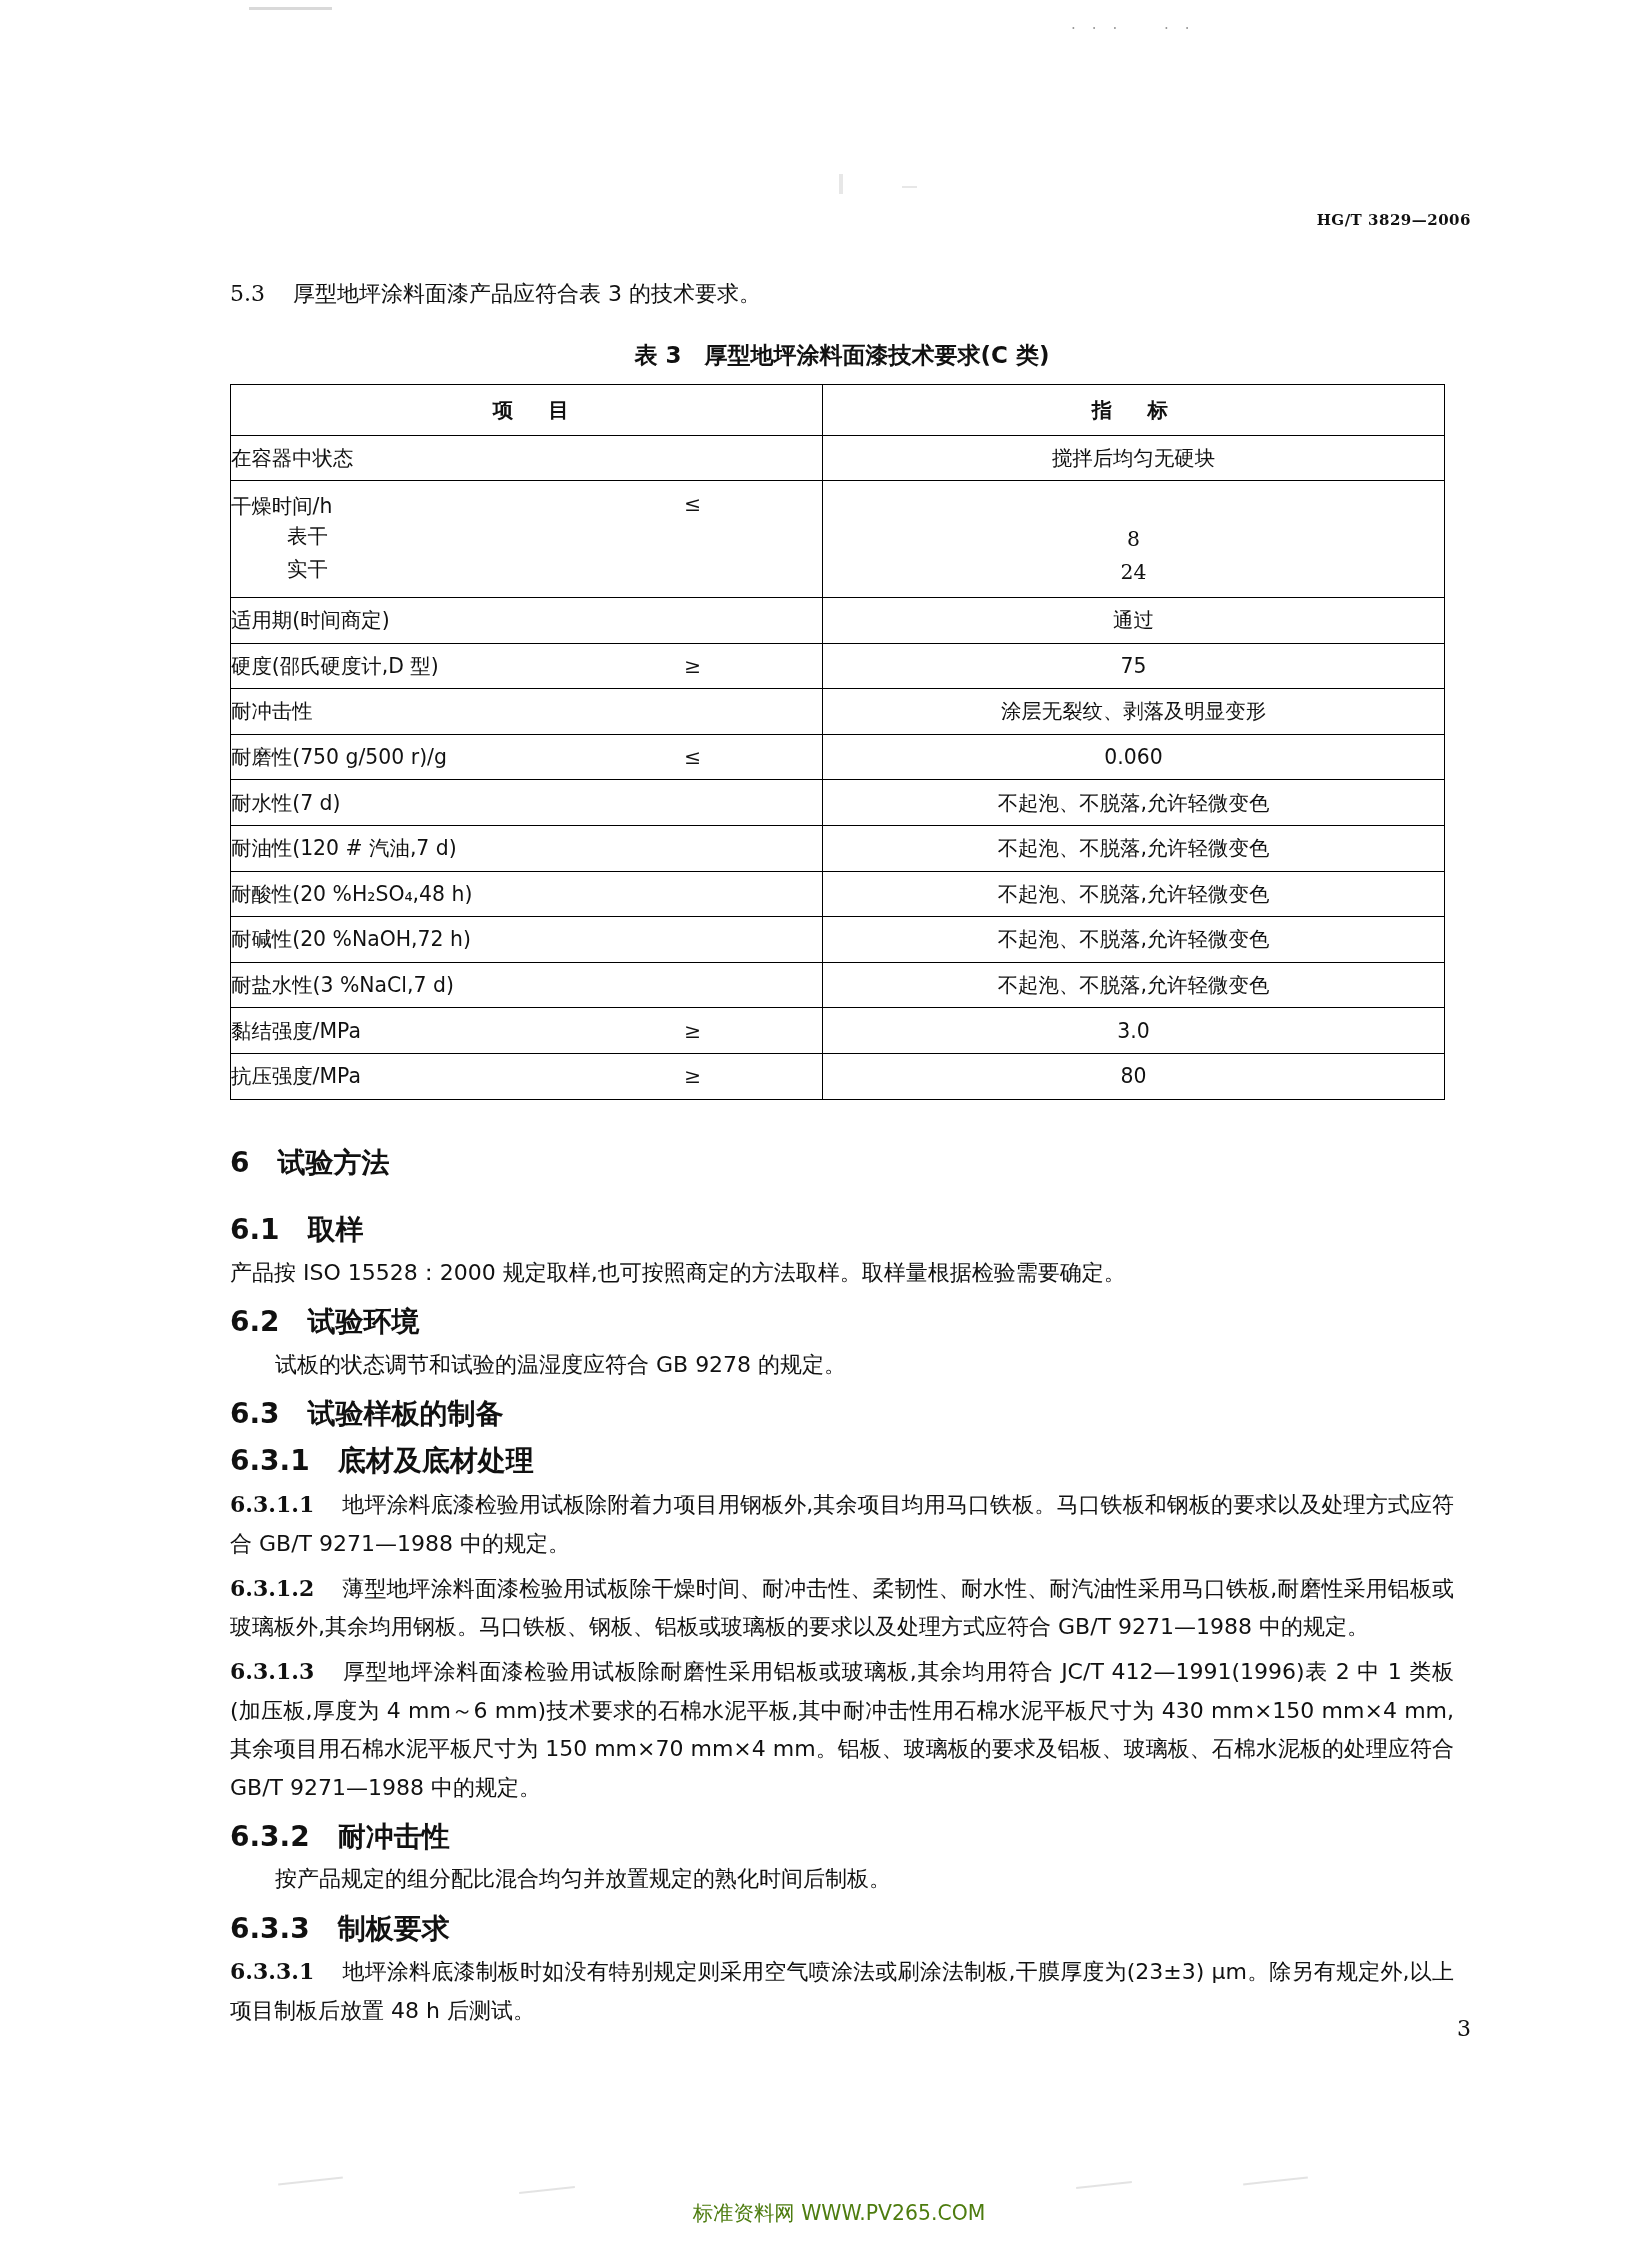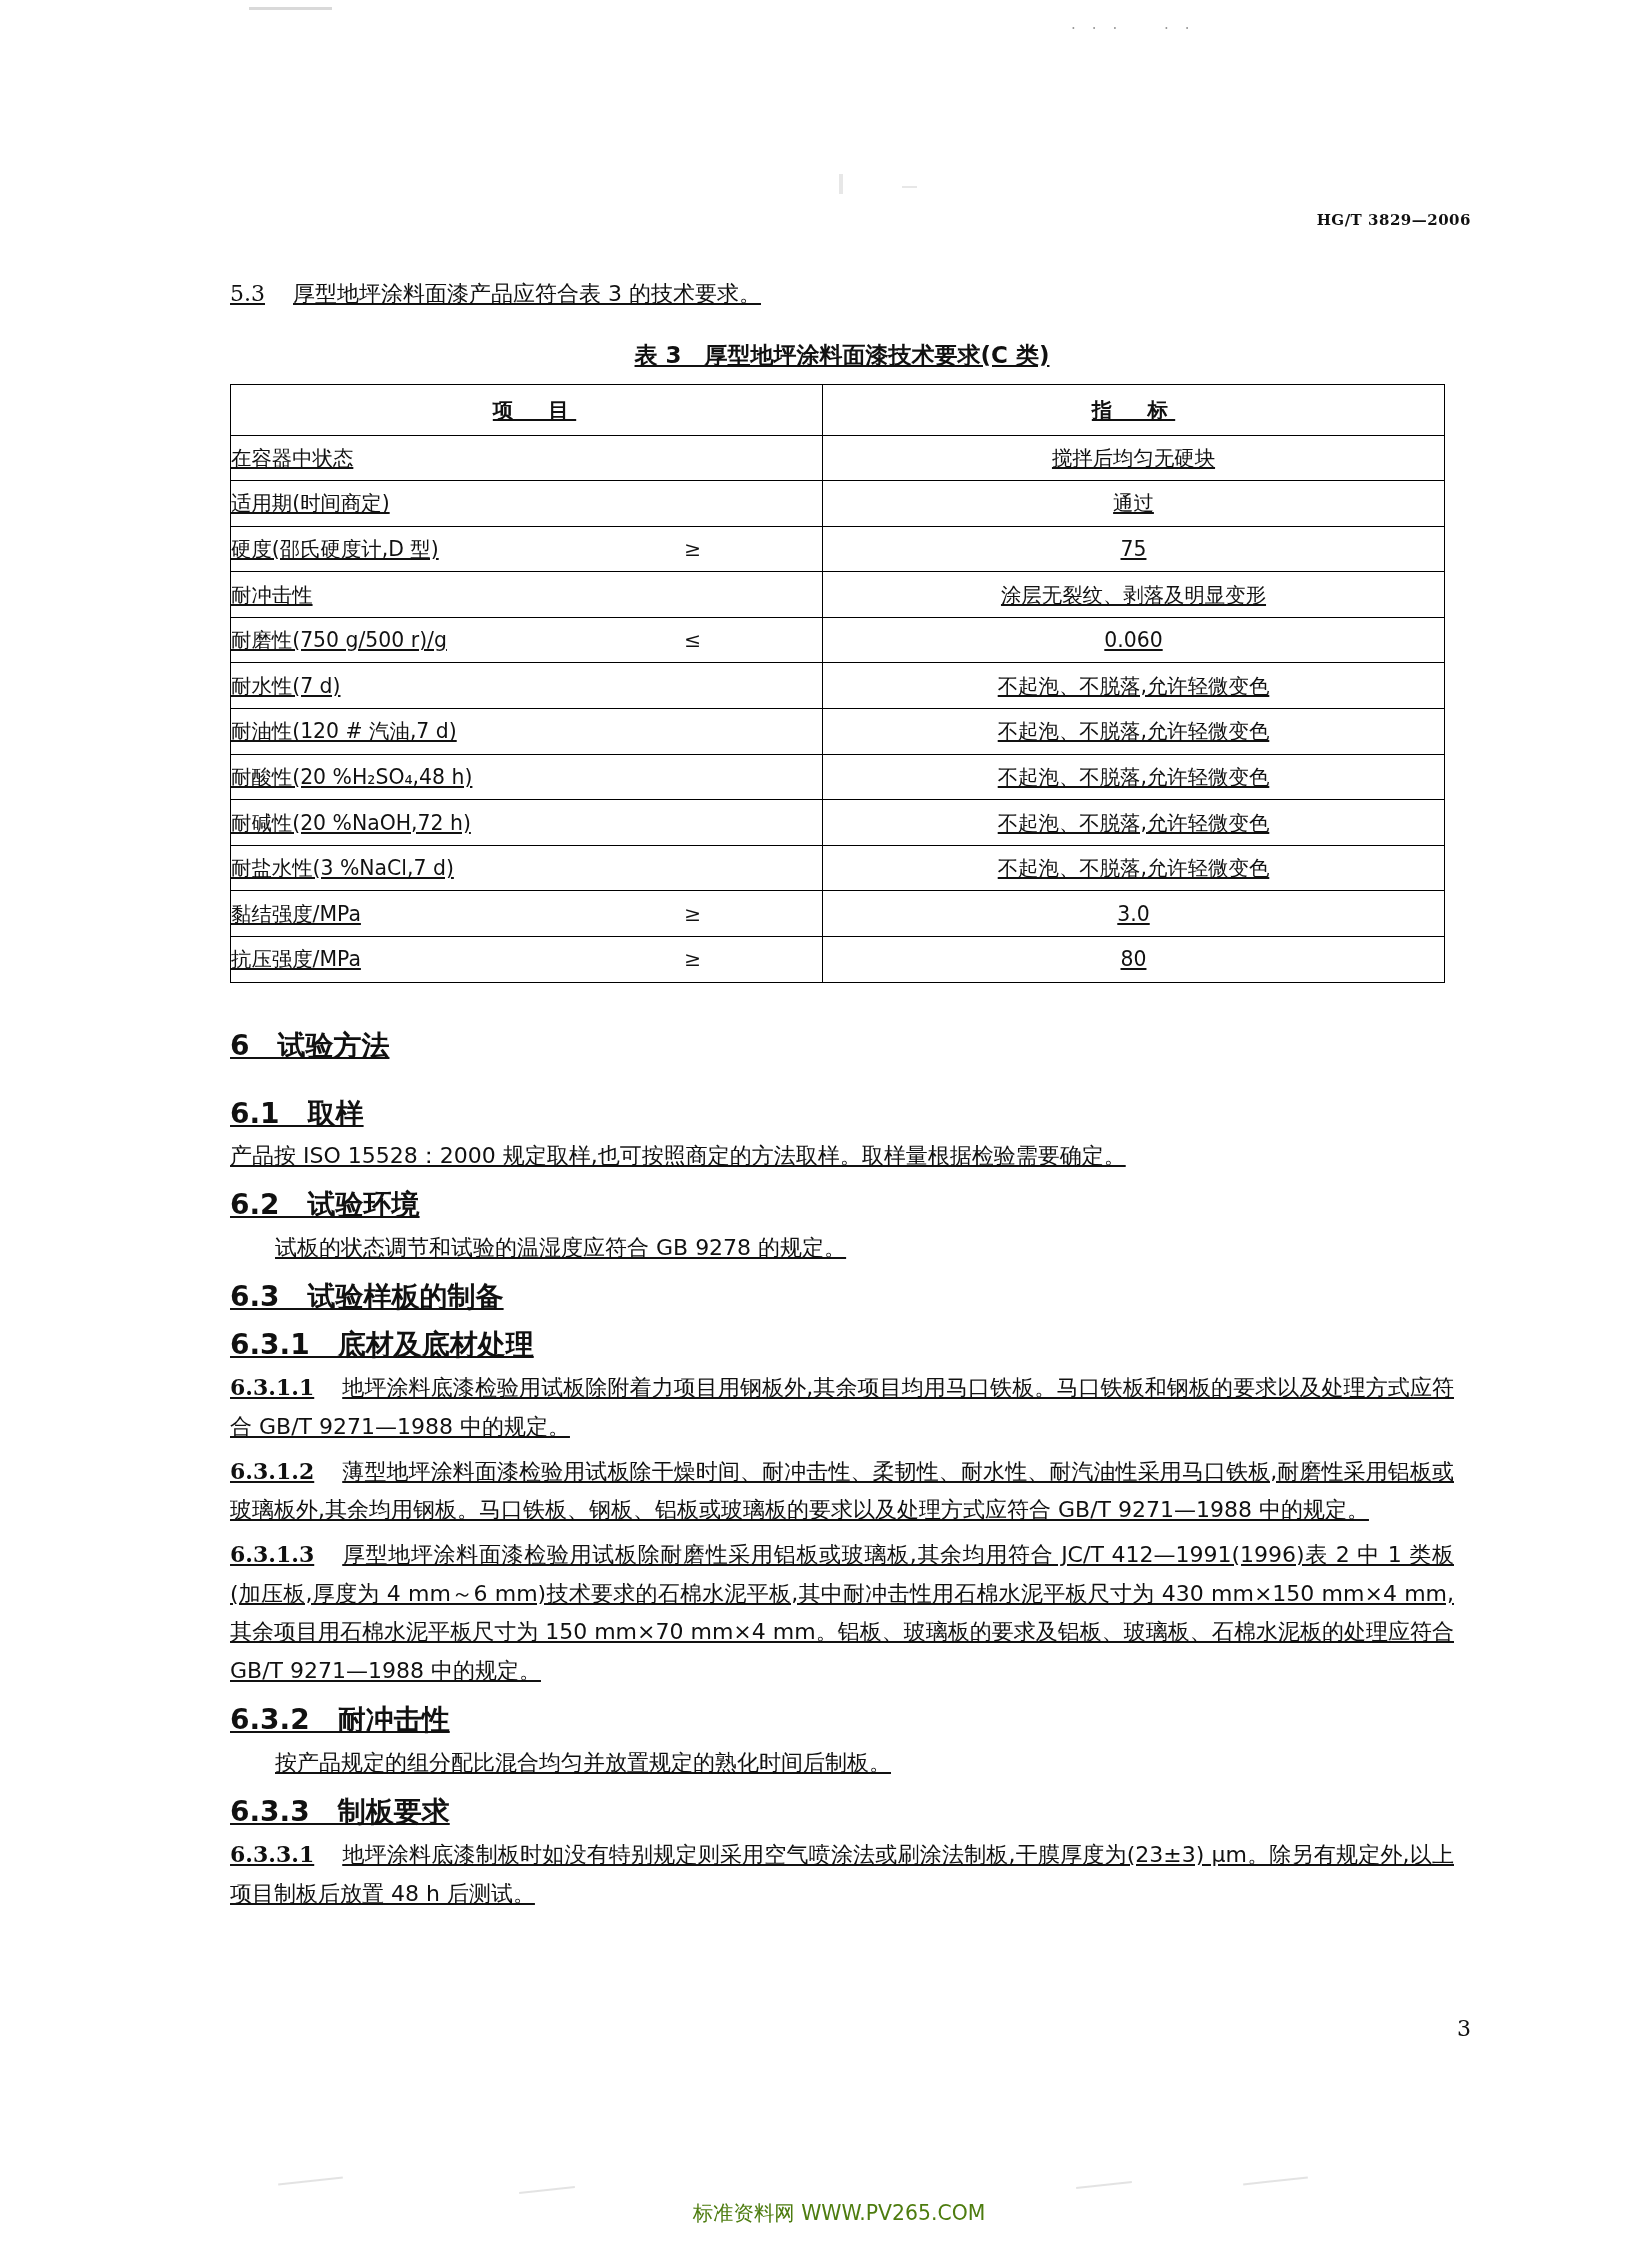--- a/index.html
+++ b/index.html
@@ -29,21 +29,20 @@
     font-size: 15px;
     font-weight: bold;
     letter-spacing: 0.5px;
     font-family: "DejaVu Serif", "Liberation Serif", serif;
   }
   .content {
     position: absolute;
     left: 230px;
     top: 275px;
     width: 1224px;
-    text-decoration: underline;
   }
   .para {
     font-size: 22px;
     line-height: 1.75;
     margin: 0 0 5.6px 0;
     text-align: justify;
   }
   .clause-head {
     font-weight: bold;
     font-size: 28px;
@@ -179,20 +178,33 @@
           <tr class="hdr">
         <td class="item" style="text-align:center;padding-left:16px;">项　目</td>
         <td class="val">指　标</td>
       </tr>
 
       <tr>
         <td class="item">在容器中状态</td>
         <td class="val">搅拌后均匀无硬块</td>
       </tr>
 
+      <tr>
+        <td class="item">
+          <div class="dry-first">干燥时间/h</div>
+          <div class="sub-lines">表干</div>
+          <div class="sub-lines">实干</div>
+          <span class="sym-top">≤</span>
+        </td>
+        <td class="val">
+          <div class="val-lines" style="height:34px;"></div>
+          <div class="val-lines">8</div>
+          <div class="val-lines">24</div>
+        </td>
+      </tr>
 
       <tr>
         <td class="item">适用期(时间商定)</td>
         <td class="val">通过</td>
       </tr>
 
       <tr>
         <td class="item">
           <span>硬度(邵氏硬度计,D 型)</span>
           <span class="sym">≥</span>

